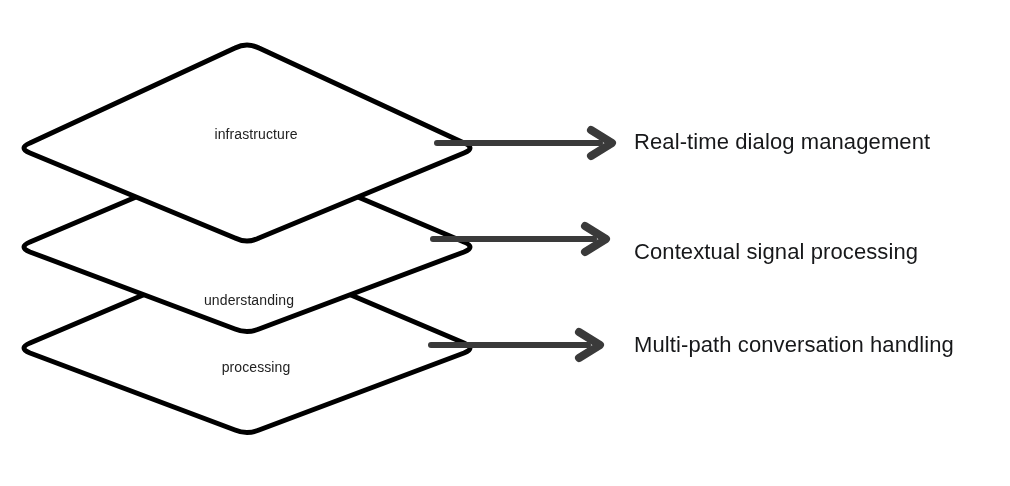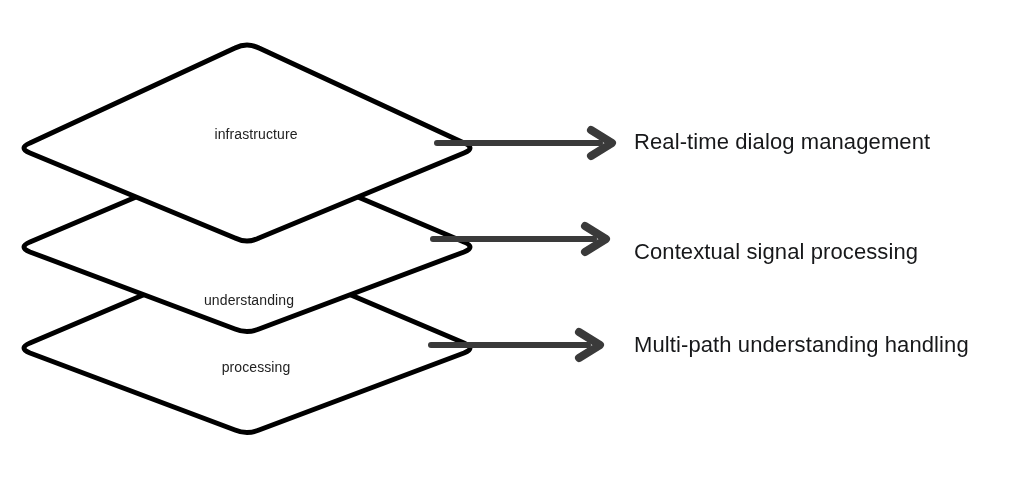--- a/index.html
+++ b/index.html
@@ -90,13 +90,13 @@
     <polyline points="579,332 600,345 579,358" fill="none" stroke="#3a3a3a" stroke-width="8" stroke-linecap="round" stroke-linejoin="round"></polyline>
   </g>
 </svg>
 
 <div class="layer-label" style="left:256px; top:134px;">infrastructure</div>
 <div class="layer-label" style="left:249px; top:252px;margin-top:48px;">understanding</div>
 <div class="layer-label" style="left:256px; top:367px;">processing</div>
 
 <div class="callout-label" style="left:634px; top:142px;">Real-time dialog management</div>
 <div class="callout-label" style="left:634px; top:252px;">Contextual signal processing</div>
-<div class="callout-label" style="left:634px; top:345px;">Multi-path understanding handling</div>
+<div class="callout-label" style="left:634px; top:345px;">Multi-path conversation handling</div>
 
 </body></html>

